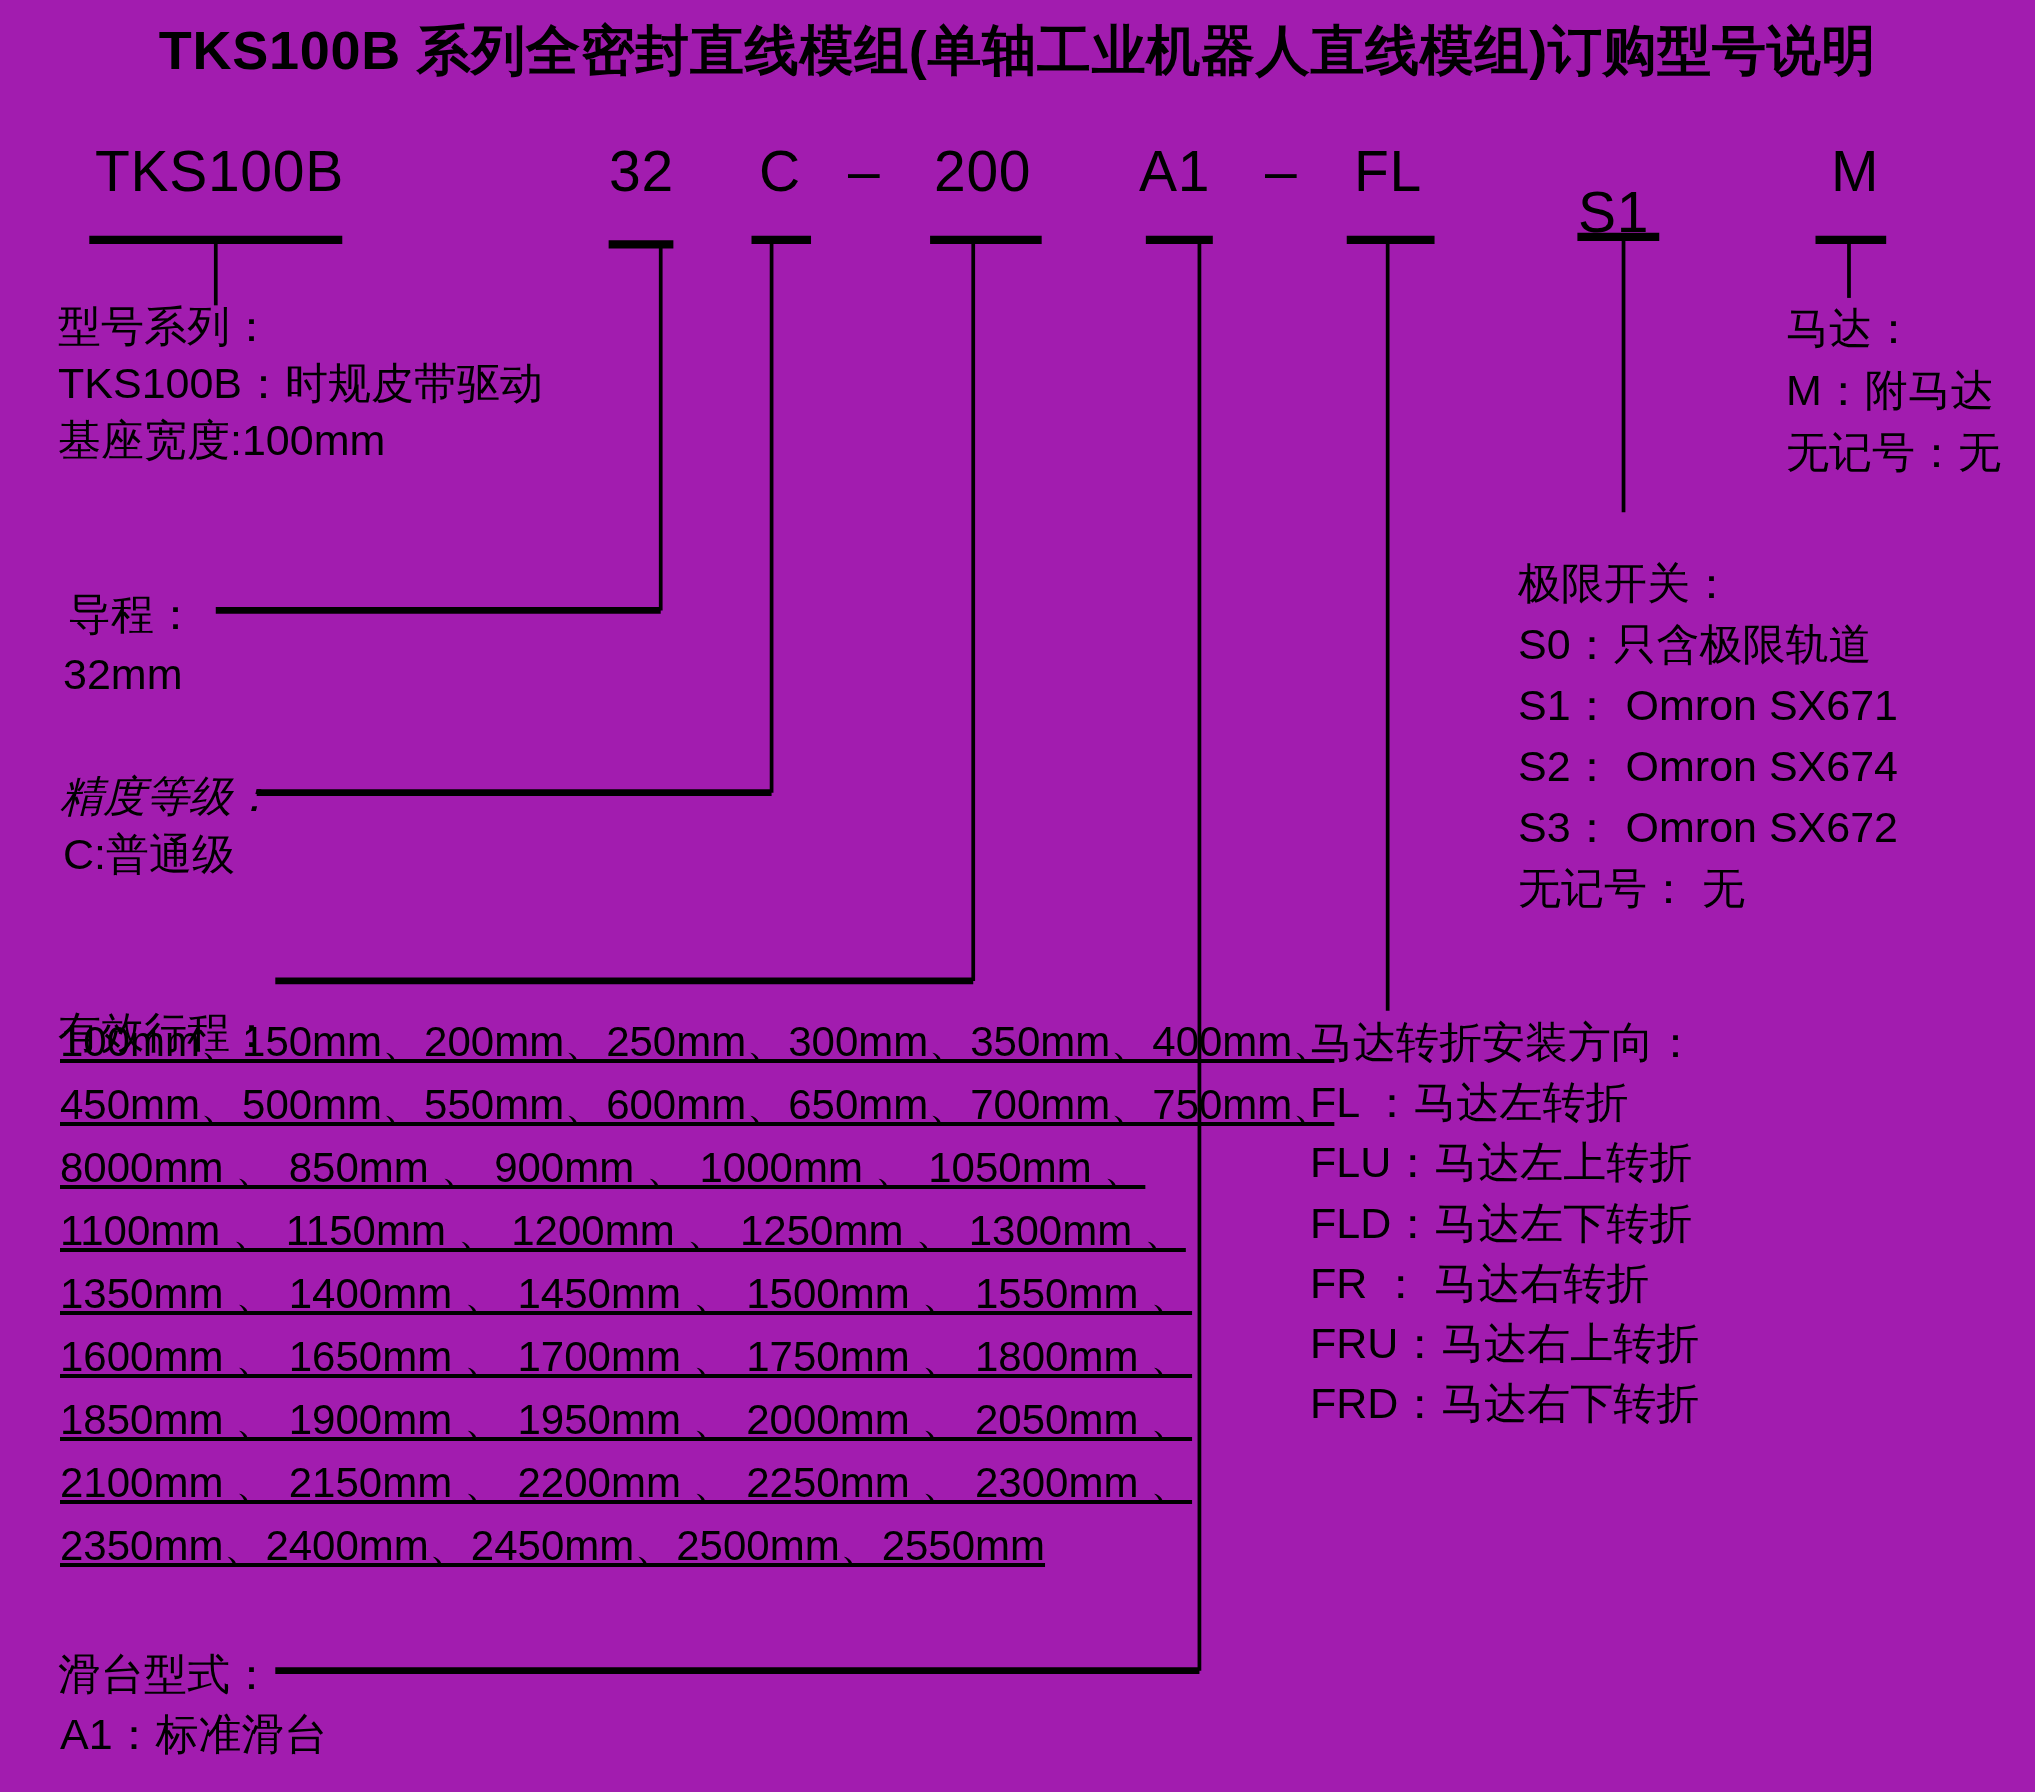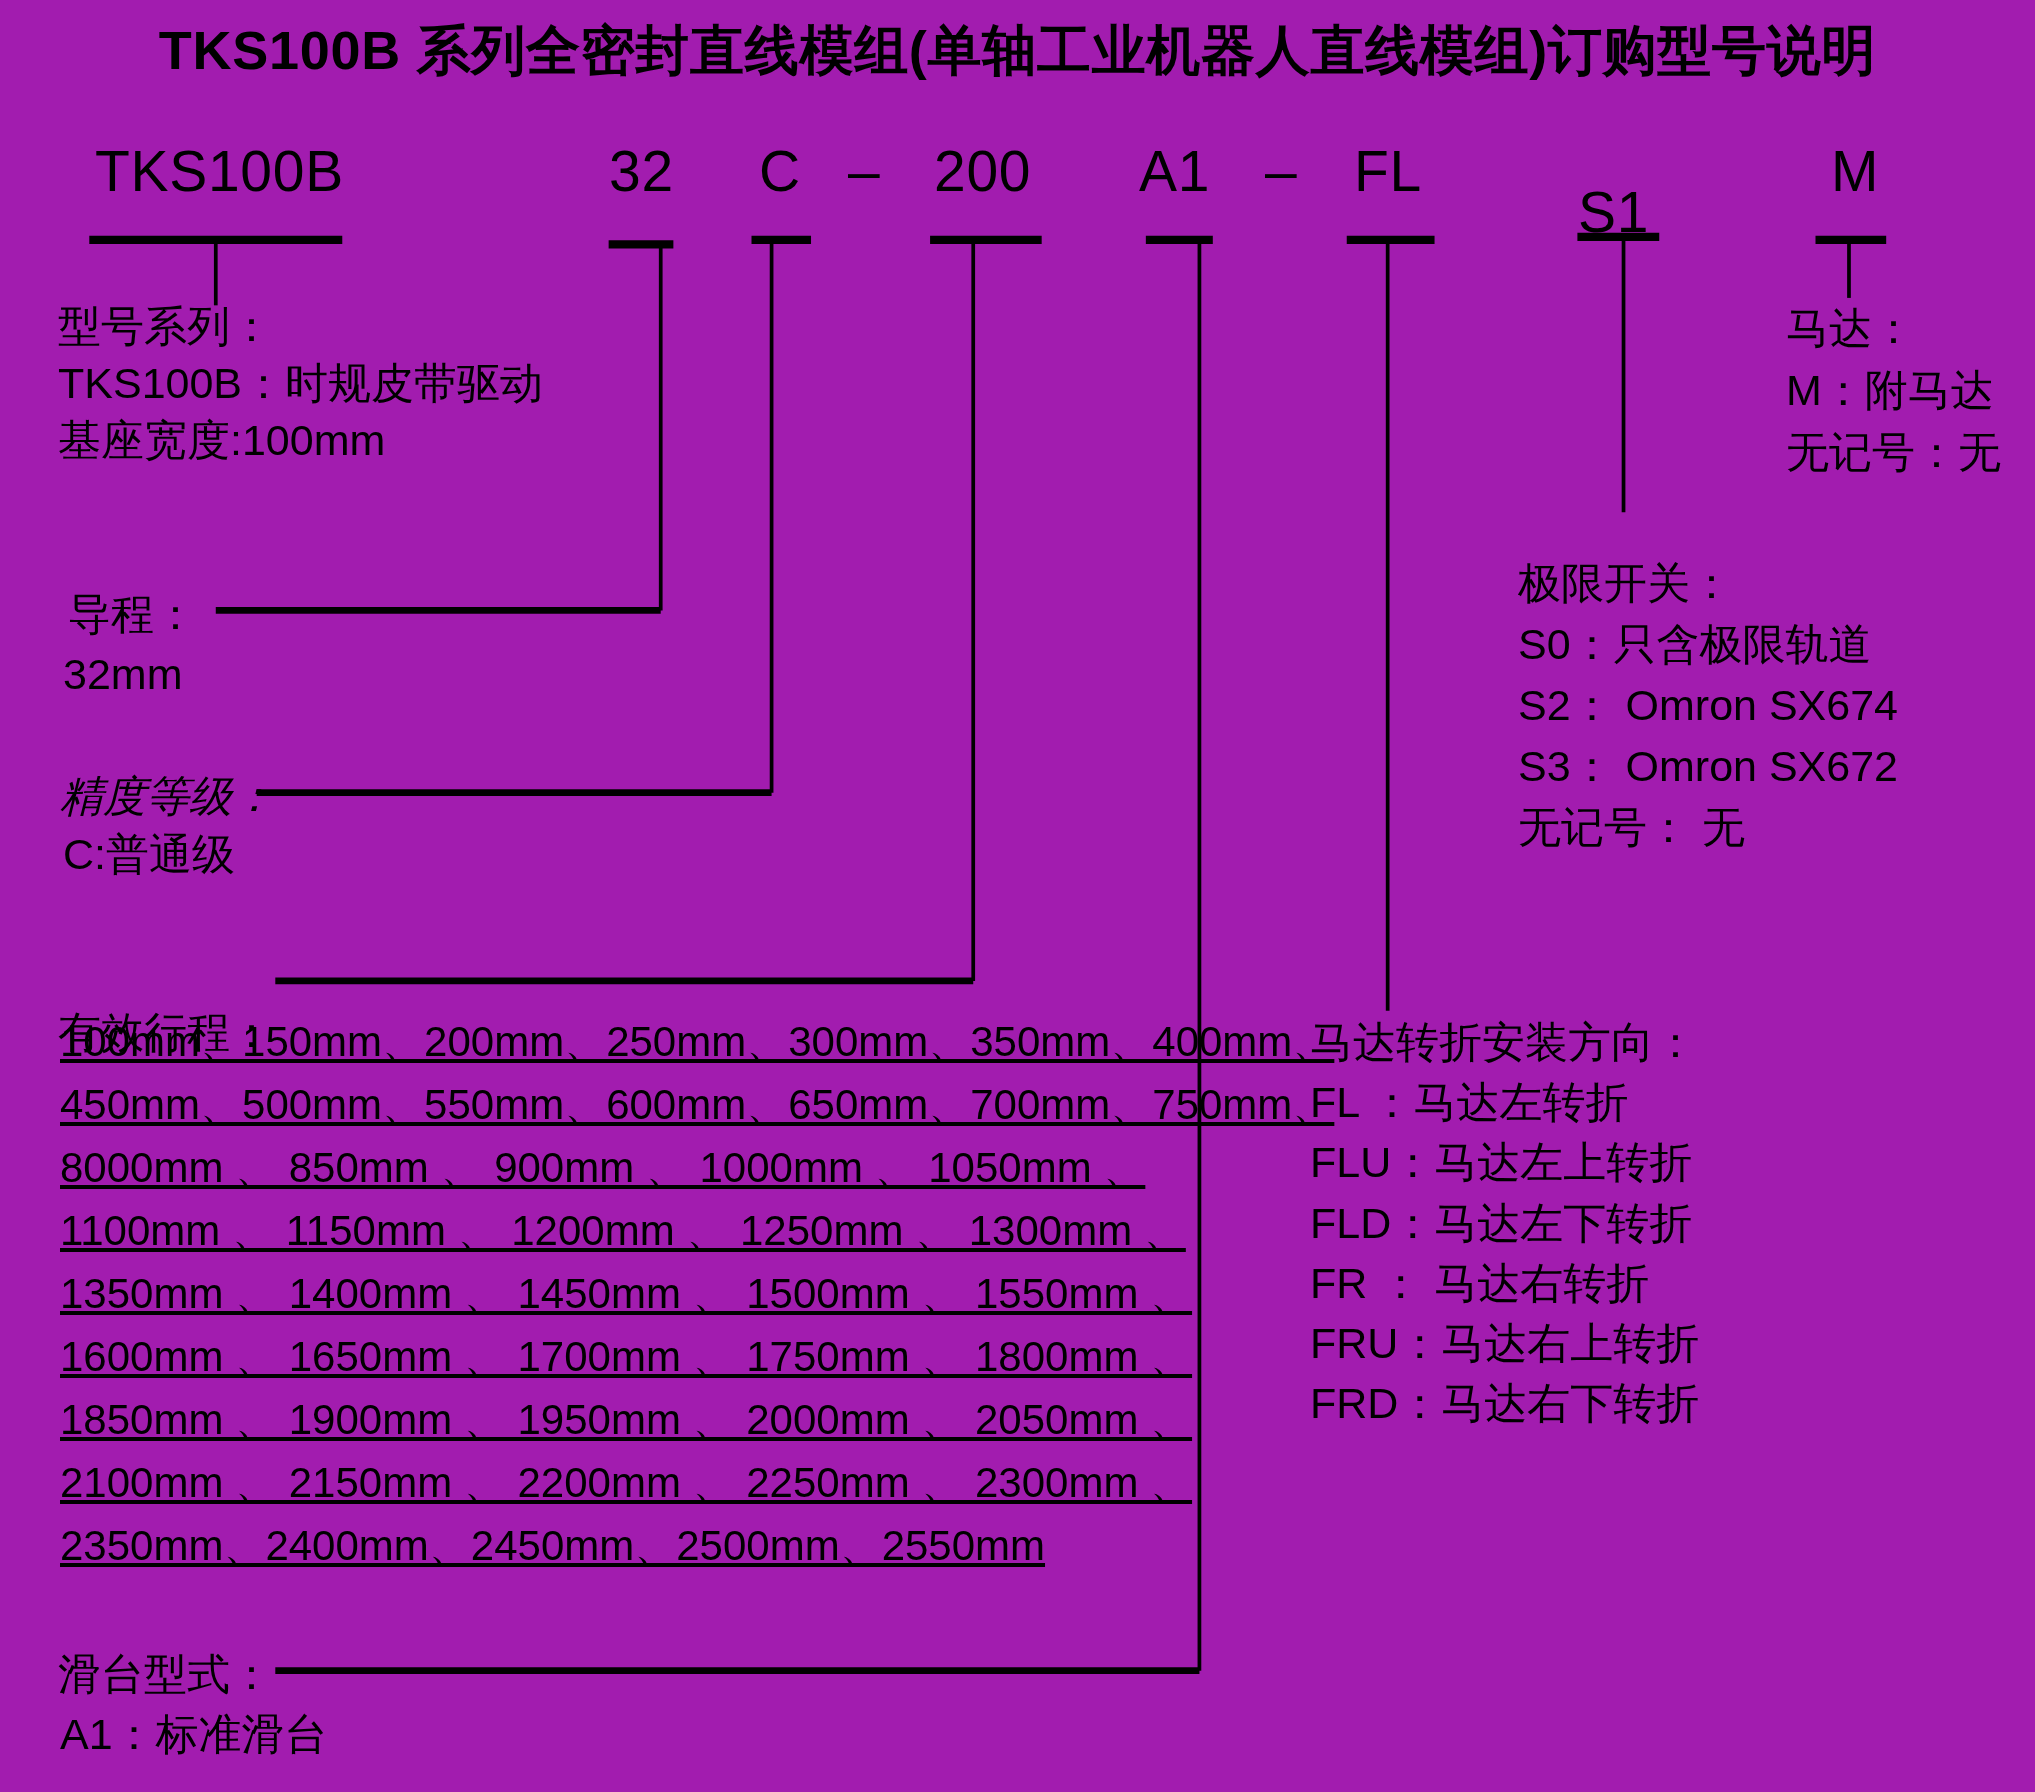--- a/index.html
+++ b/index.html
@@ -151,20 +151,21 @@
     <div>FLU：马达左上转折</div>
     <div>FLD：马达左下转折</div>
     <div>FR ： 马达右转折</div>
     <div>FRU：马达右上转折</div>
     <div>FRD：马达右下转折</div>
   </div>
 
   <div class="abs blk" style="left:1518px; top:513px; line-height:1.42;margin-top:40px;">
     <div>极限开关：</div>
     <div>S0：只含极限轨道</div>
+    <div>S1： Omron SX671</div>
     <div>S2： Omron SX674</div>
     <div>S3： Omron SX672</div>
     <div>无记号： 无</div>
   </div>
 
   <div class="abs blk" style="left:1786px; top:298px; line-height:1.44;">
     <div>马达：</div>
     <div>M：附马达</div>
     <div>无记号：无</div>
   </div>

